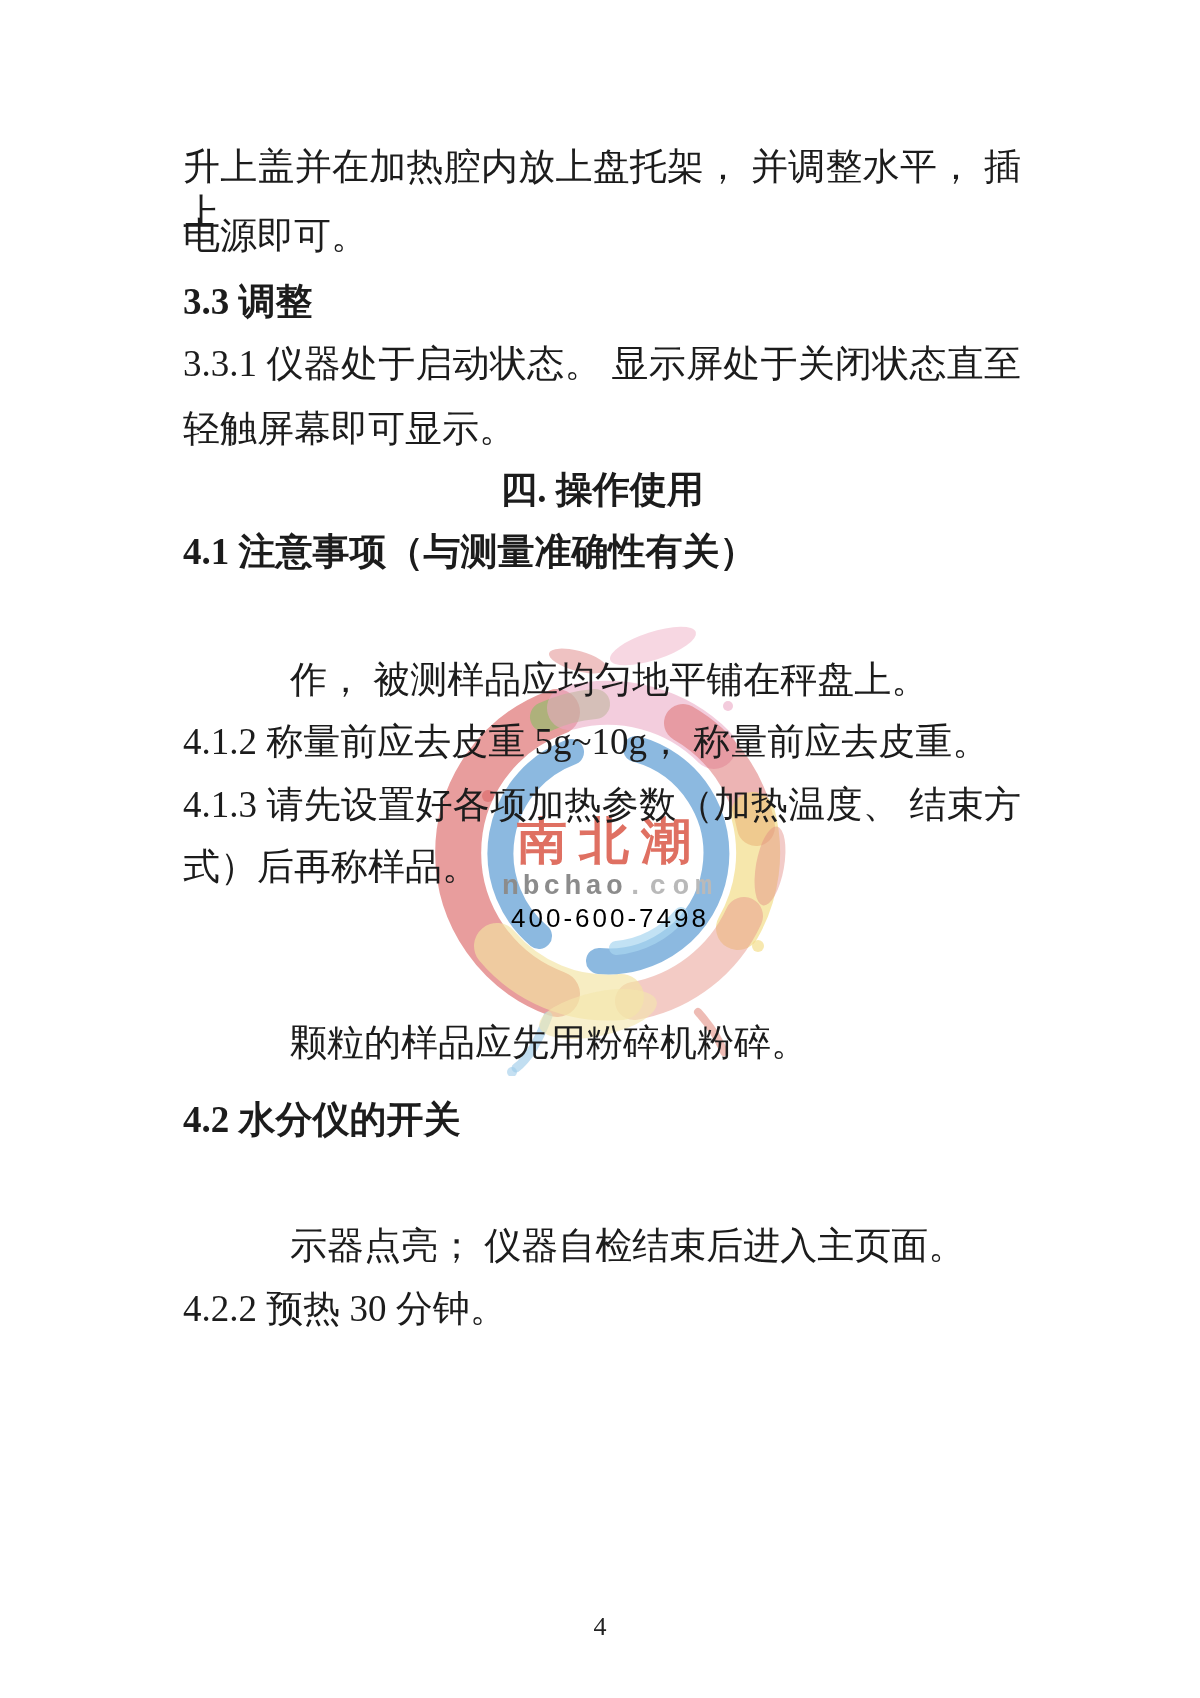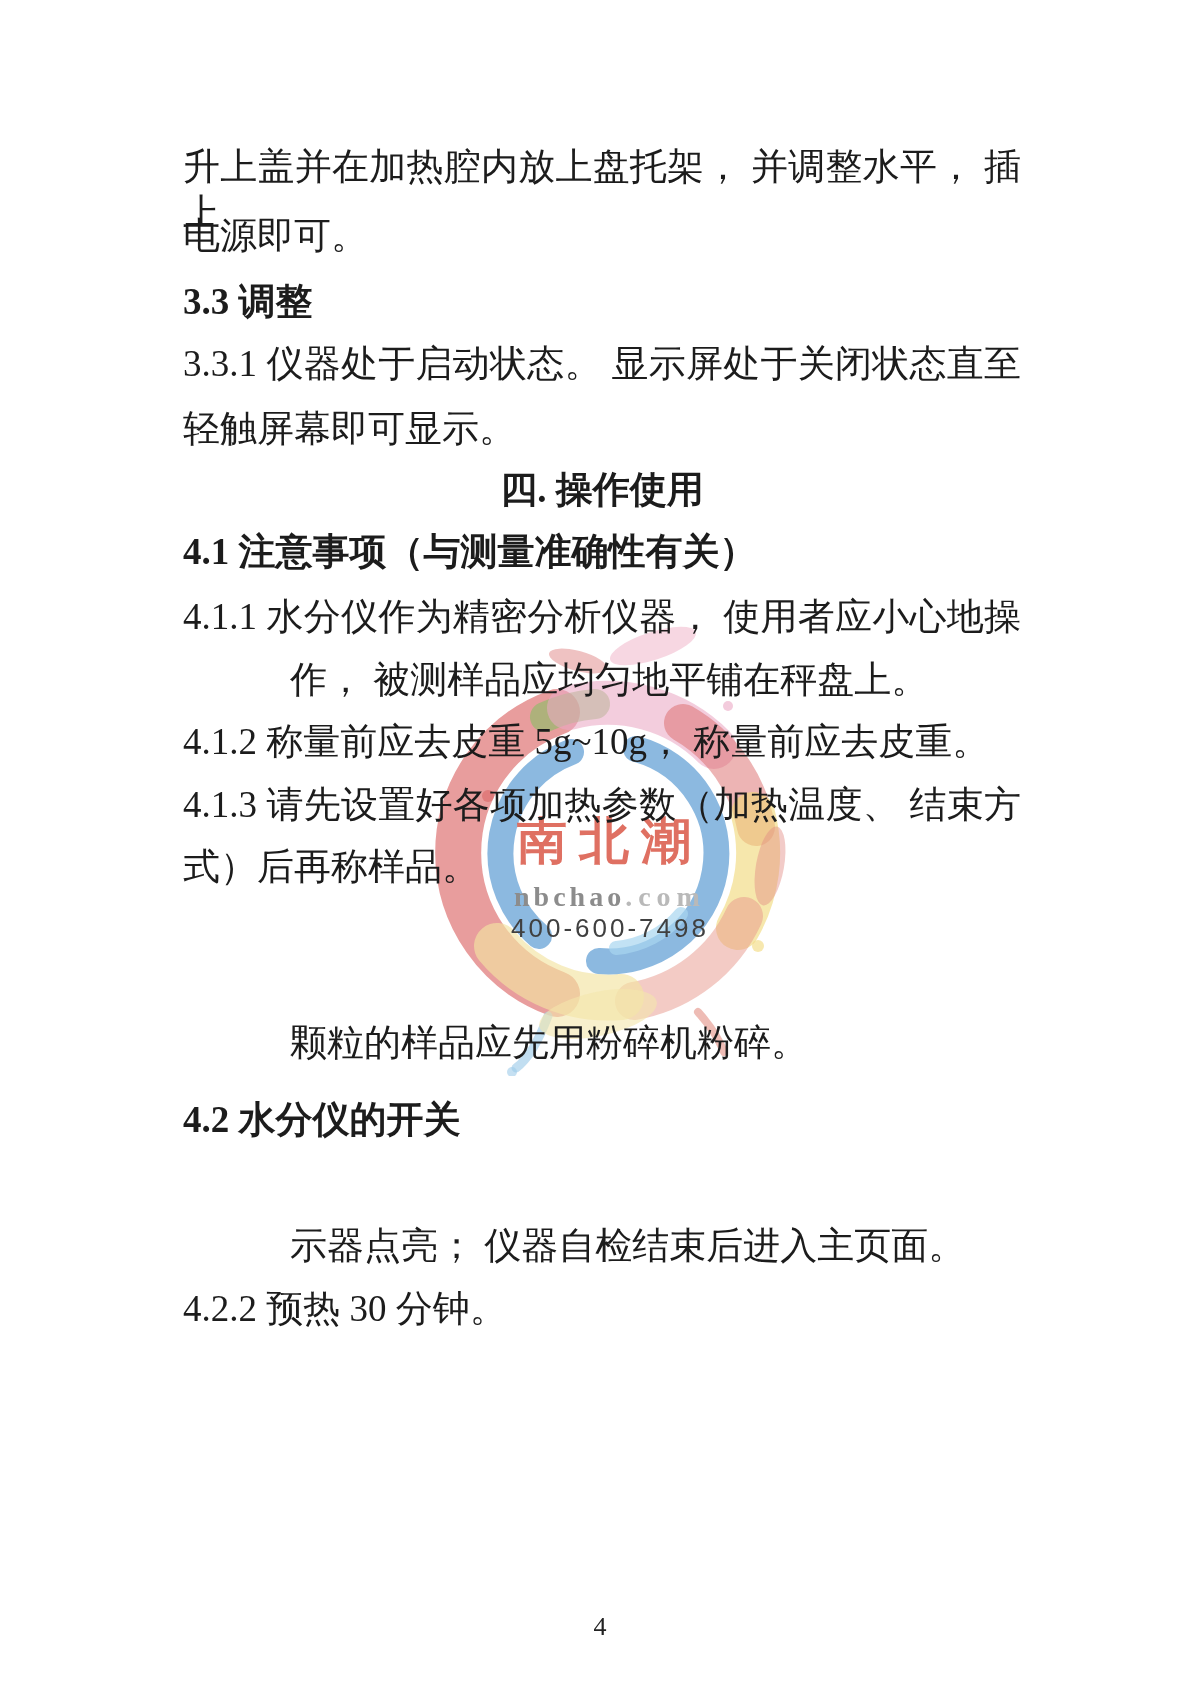--- a/index.html
+++ b/index.html
@@ -46,33 +46,33 @@
   }
   .wm-brand{
     font-family:"Liberation Serif", serif;
     font-weight:bold;
     font-size:50px;line-height:1;
     color:#dd6455;
     letter-spacing:12px;
     opacity:0.92;
   }
   .wm-domain{
-    margin-top:16px;
-    font-family:Liberation Serif, serif;
+    margin-top:6px;
+    font-family:Liberation Mono, monospace;
     font-weight:bold;
     font-size:28px;line-height:1.1;
     color:#8c8c8c;
     letter-spacing:4px;
   }
   .wm-domain .tld{color:#b9b9b9;letter-spacing:6px;}
   .wm-phone{
     margin-top:1px;
     font-family:"Liberation Sans", sans-serif;
     font-size:26px;line-height:1.1;
-    color:#404040;
+    color:#000000;
     letter-spacing:3px;
   }
 </style>
 </head>
 <body>
 
 <div class="page">
 
   <div class="watermark">
     <svg width="424" height="460" viewBox="0 0 424 460">
@@ -112,21 +112,20 @@
     </div>
   </div>
 
   <div class="line justify" style="top:144px">升上盖并在加热腔内放上盘托架， 并调整水平， 插上</div>
   <div class="line" style="top:213px">电源即可。</div>
   <div class="line heading" style="top:279px">3.3 调整</div>
   <div class="line justify" style="top:341px">3.3.1 仪器处于启动状态。 显示屏处于关闭状态直至</div>
   <div class="line" style="top:406px">轻触屏幕即可显示。</div>
   <div class="line heading-center" style="top:467px">四. 操作使用</div>
   <div class="line heading" style="top:529px">4.1 注意事项（与测量准确性有关）</div>
-  <div class="line justify" style="top:594px">4.1.1 水分仪作为精密分析仪器， 使用者应小心地操</div>
   <div class="line indent" style="top:657px">作， 被测样品应均匀地平铺在秤盘上。</div>
   <div class="line" style="top:719px">4.1.2 称量前应去皮重 5g~10g， 称量前应去皮重。</div>
   <div class="line justify" style="top:782px">4.1.3 请先设置好各项加热参数（加热温度、 结束方</div>
   <div class="line" style="top:844px">式）后再称样品。</div>
   <div class="line indent" style="top:1020px">颗粒的样品应先用粉碎机粉碎。</div>
   <div class="line heading" style="top:1097px">4.2 水分仪的开关</div>
   <div class="line indent" style="top:1223px">示器点亮； 仪器自检结束后进入主页面。</div>
   <div class="line" style="top:1286px">4.2.2 预热 30 分钟。</div>
 
   <div class="page-number">4</div>

